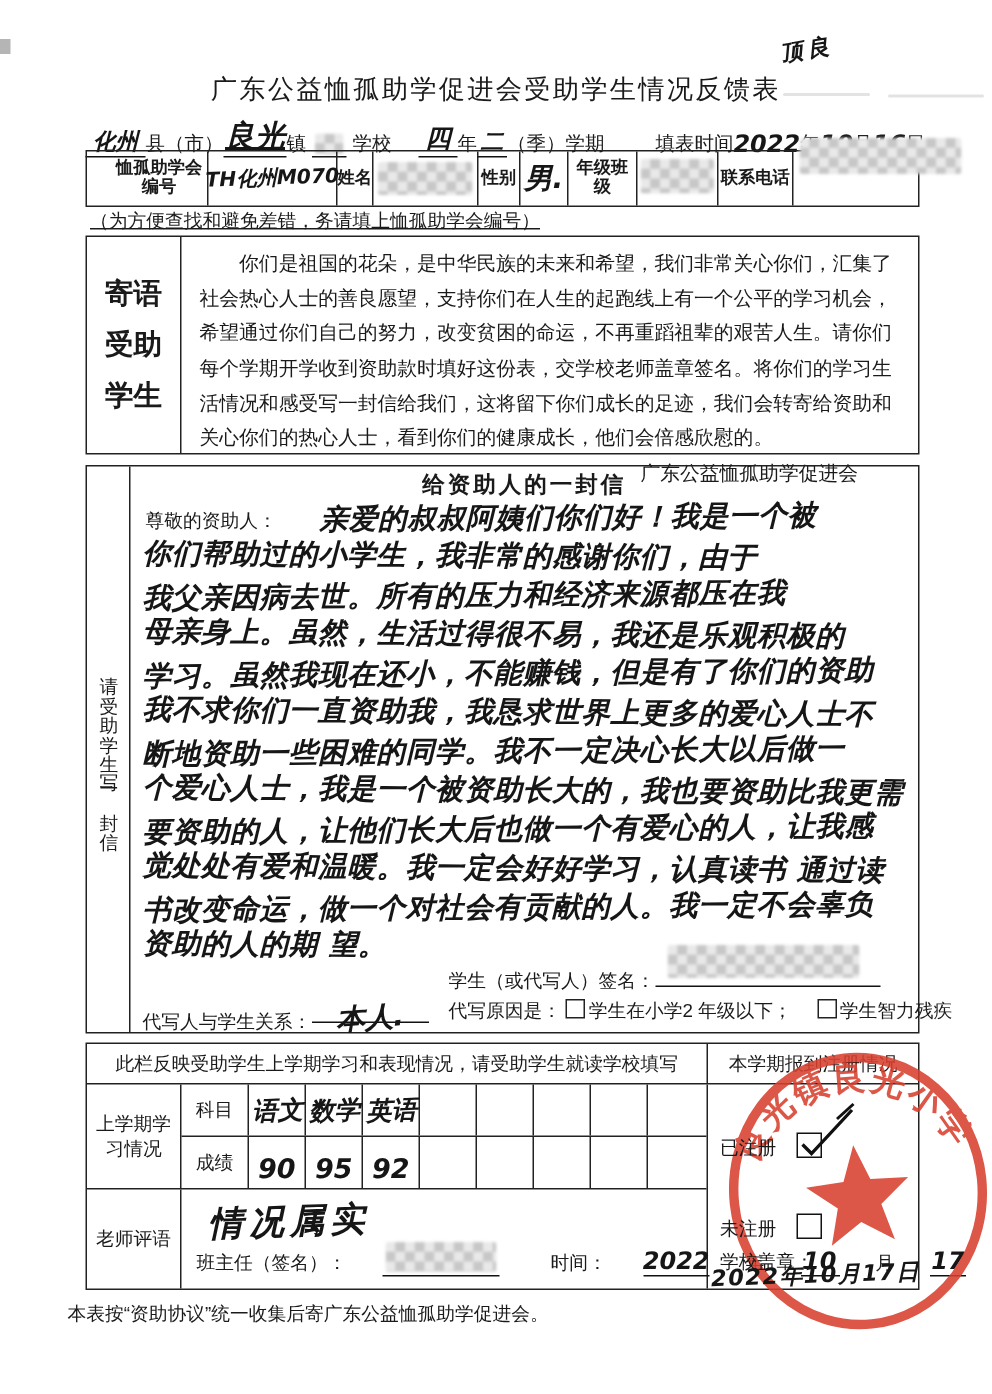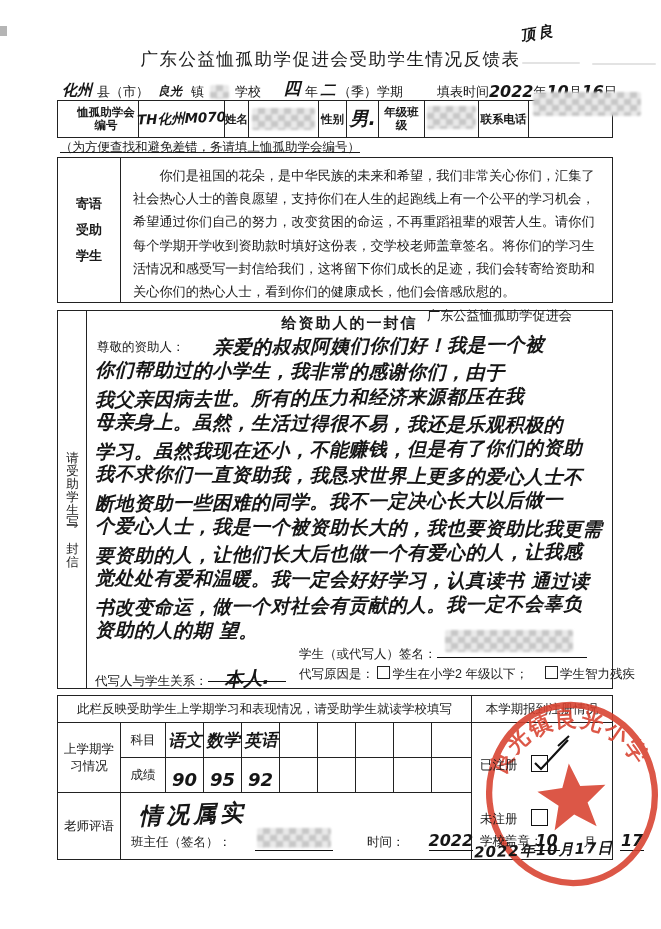--- a/index.html
+++ b/index.html
@@ -21,21 +21,21 @@
   
   .info-table{left:57px;top:100px;width:556px;height:38px;border:1.6px solid #222;display:flex;box-sizing:border-box;padding-left:16px;}
   .info-cell{border-right:1.2px solid #222;box-sizing:border-box;display:flex;align-items:center;justify-content:center;
              text-align:center;position:relative;}
   .info-cell:last-child{border-right:none;}
   .lbl{font-size:11.5px;line-height:13px;font-weight:bold;}
   .note{left:60px;top:139px;font-size:12.5px;text-decoration:underline;}
   
   .msg-box{left:57px;top:157px;width:556px;height:146px;border:1.6px solid #222;box-sizing:border-box;display:flex;}
   .msg-label{width:62px;border-right:1.2px solid #222;display:flex;flex-direction:column;justify-content:center;
-             align-items:center;gap:8px;font-size:13px;font-weight:bold;}
+             align-items:center;gap:8px;font-size:19px;font-weight:bold;}
   .msg-body{flex:1;padding:6px 12px 4px 12px;font-size:13.2px;line-height:23.2px;}
   .msg-body p{margin:0;text-indent:2em;}
   .msg-sign{text-align:right;padding-right:28px;margin-top:1px;font-size:13.2px;}
   
   .letter-box{left:57px;top:310px;width:556px;height:379px;border:1.6px solid #222;box-sizing:border-box;display:flex;}
   .letter-side{width:28px;border-right:1.2px solid #222;display:flex;align-items:center;justify-content:center;}
   .vtext{writing-mode:vertical-rl;letter-spacing:13px;font-size:12.5px;}
   .letter-main{flex:1;position:relative;}
   .letter-title{position:absolute;left:0;top:3px;width:100%;text-align:center;font-size:15px;font-weight:bold;letter-spacing:2px;}
   .salutation{position:absolute;left:10px;top:28px;font-size:12.5px;}
@@ -88,21 +88,21 @@
   <div class="abs corner"></div>
   <div class="abs pencil hw">顶良</div>
   <div class="abs dash" style="left:522px;top:62px;width:58px;"></div>
   <div class="abs dash" style="left:592px;top:63px;width:64px;"></div>
 
   <div class="abs title">广东公益恤孤助学促进会受助学生情况反馈表</div>
 
   <div class="abs fill-line">
     <span class="hw uline" style="min-width:40px;font-size:15px;">化州</span>
     <span>县（市）</span>
-    <span class="hw uline" style="min-width:42px;font-size:12px;">良光</span>
+    <span class="hw uline" style="min-width:42px;font-size:20px;text-decoration:underline;">良光</span>
     <span>镇</span>
     <span class="uline" style="width:66px;height:16px;position:relative;margin:0 4px;">
       <span class="redact" style="position:absolute;left:2px;top:1px;right:2px;bottom:1px;"></span>
     </span>
     <span>学校</span>
     <span class="gap" style="width:18px;"></span>
     <span class="hw uline" style="min-width:26px;font-size:17px;">四</span>
     <span>年</span>
     <span class="hw uline" style="min-width:20px;font-size:15px;">二</span>
     <span>（季）学期</span>
@@ -309,14 +309,15 @@
 
   <svg class="abs stamp" viewBox="0 0 200 212">
     <ellipse cx="100" cy="106" rx="92" ry="99" fill="none" stroke="#d8402e" stroke-width="7"></ellipse>
     <path id="stamp-arc" d="M 26,82 A 79,79 0 0 1 174,82" fill="none"></path>
     <text fill="#d8402e" font-size="25" font-weight="bold" letter-spacing="2">
       <textPath href="#stamp-arc" startOffset="2%">良光镇良光小学</textPath>
     </text>
     <polygon points="100,72 110,98.2 138,99.6 116.2,117.3 123.5,144.4 100,129 76.5,144.4 83.8,117.3 62,99.6 90,98.2" fill="#d8402e"></polygon>
   </svg>
 
+  <div class="abs footer-note">本表按“资助协议”统一收集后寄广东公益恤孤助学促进会。</div>
 
 </div>
 
 </body></html>

